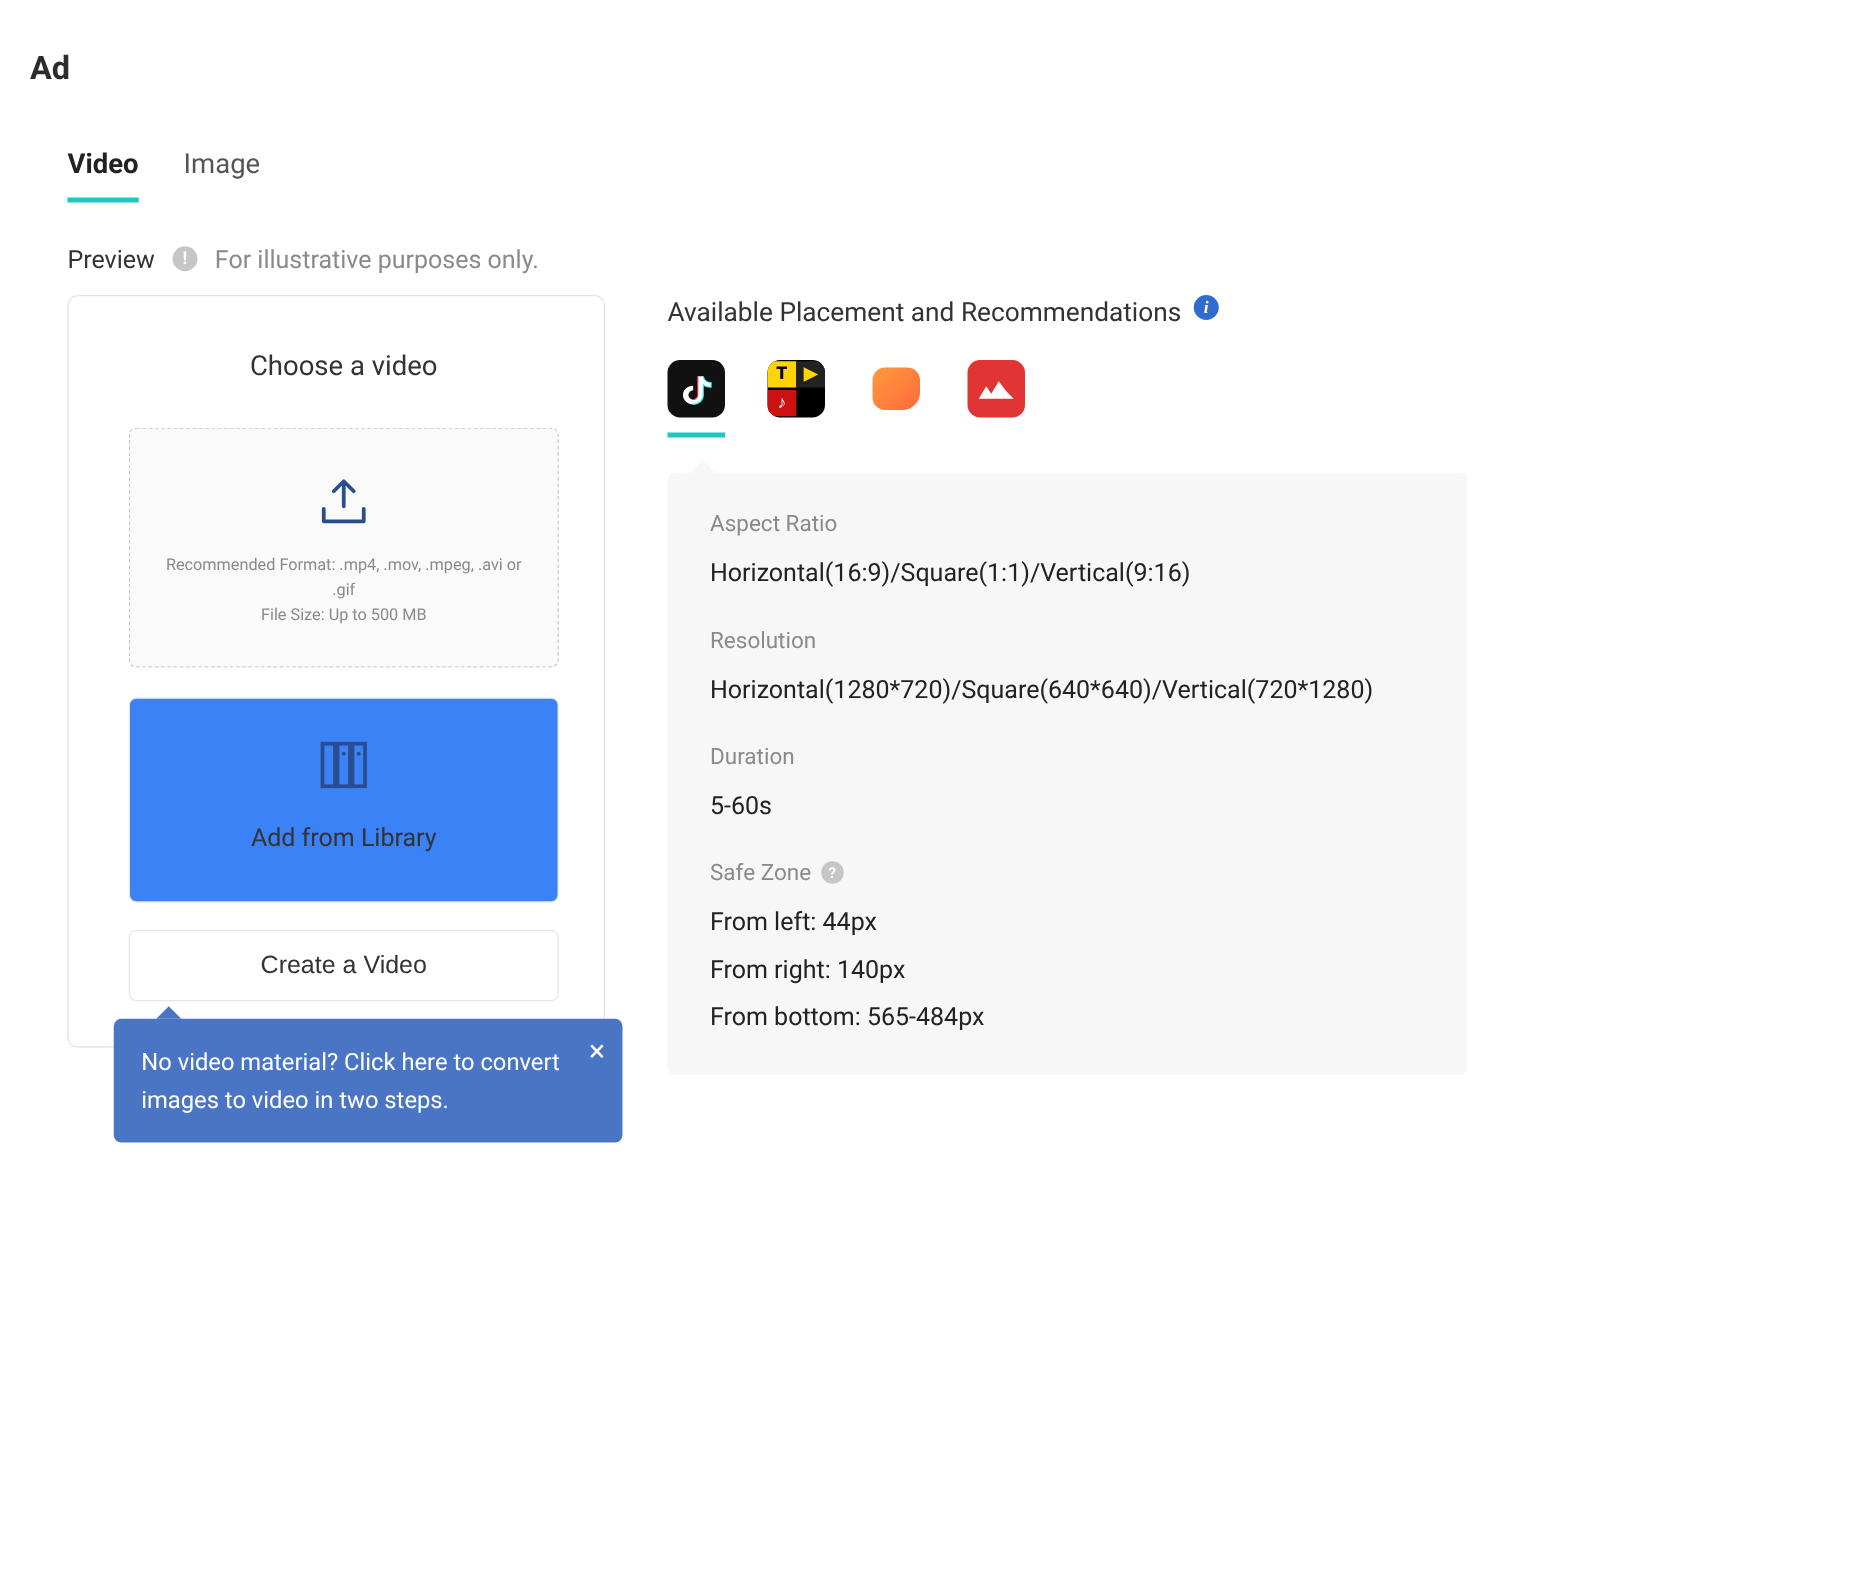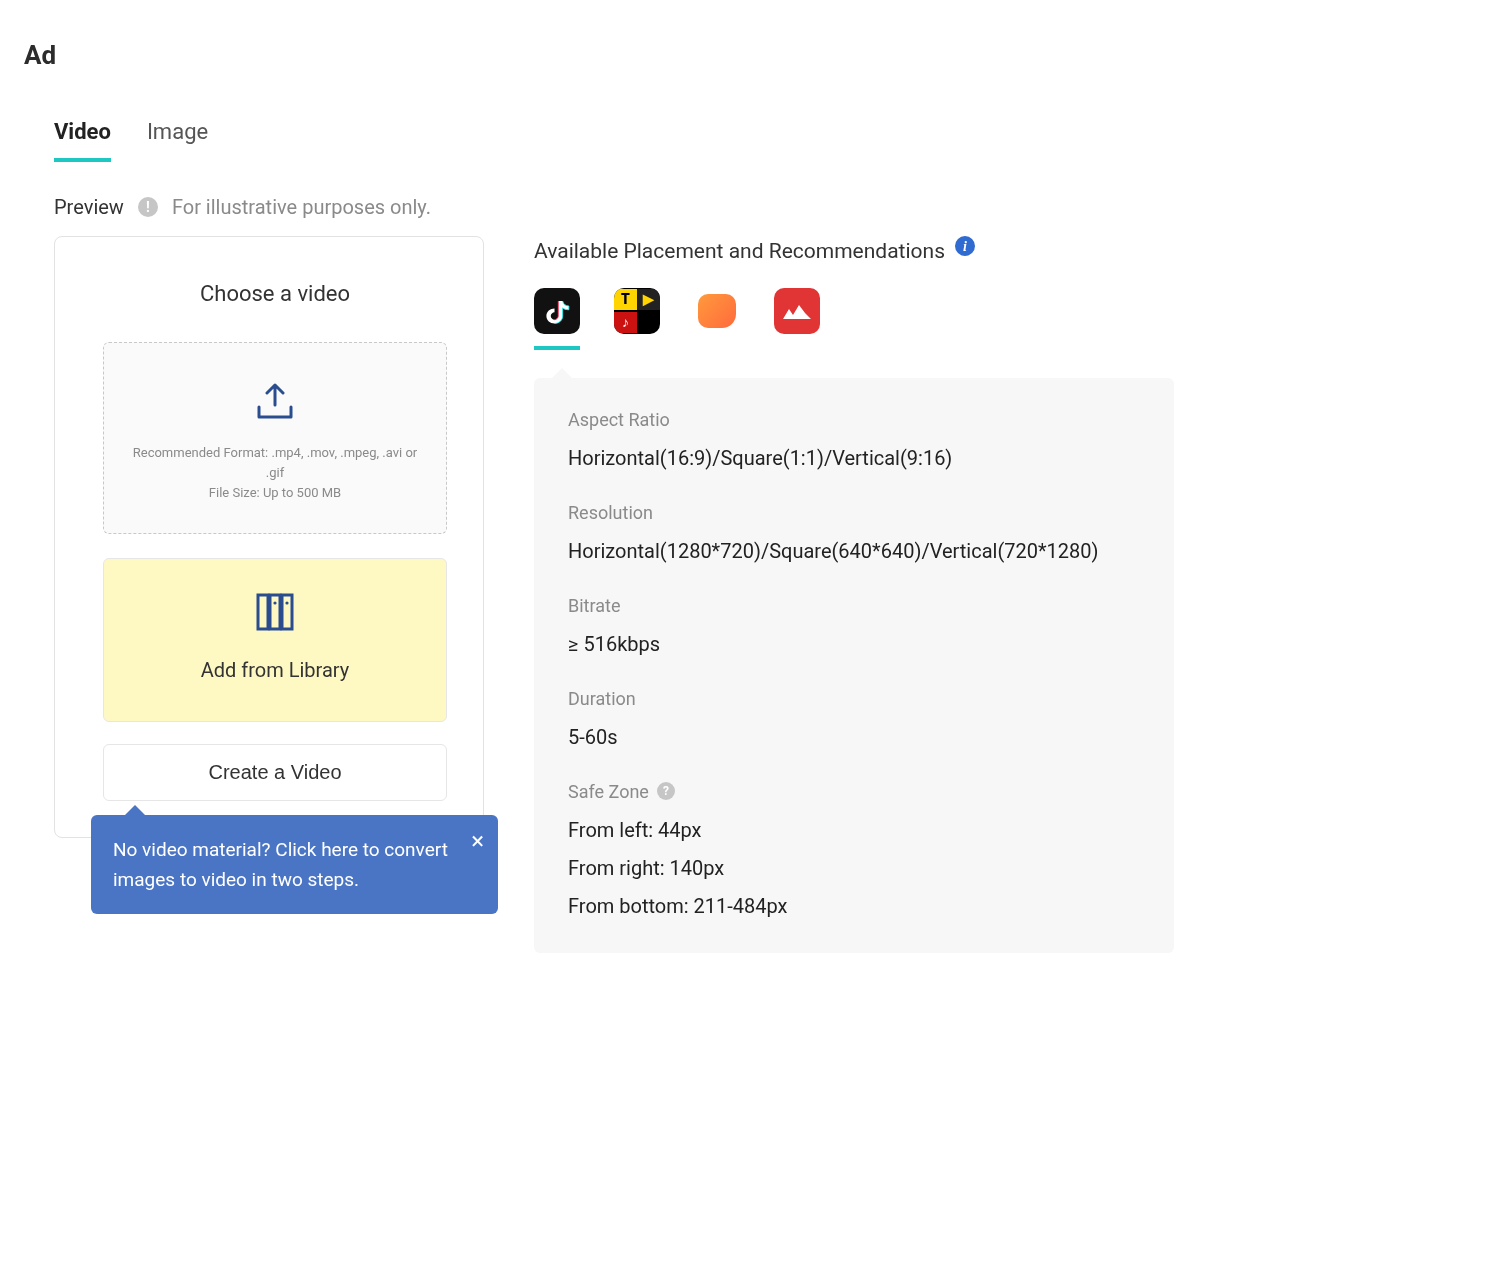--- a/index.html
+++ b/index.html
@@ -88,21 +88,21 @@
     margin-bottom: 24px;
     cursor: pointer;
   }
   .drop-box .icon-wrap { margin-bottom: 22px; display:flex; justify-content:center; }
   .drop-box .main-text { font-size: 20px; color: #333; margin-bottom: 14px; }
   .drop-box .sub-text { font-size: 13px; color: #8a8a8a; line-height: 1.55; }
 
   .lib-box {
     border: 1px solid #e6e6e6;
     border-radius: 6px;
-    background: #fef9c3;
+    background: #3b82f6;
     padding: 32px 24px 36px 24px;
     text-align: center;
     margin-bottom: 22px;
     cursor: pointer;
   }
   .lib-box .icon-wrap { margin-bottom: 22px; display:flex; justify-content:center; }
   .lib-box .main-text { font-size: 20px; color: #333; }
 
   .create-btn {
     border: 1px solid #e6e6e6;
@@ -315,32 +315,28 @@
       <div class="specs-panel">
         <div class="spec-group">
           <div class="spec-label">Aspect Ratio</div>
           <div class="spec-value">Horizontal(16:9)/Square(1:1)/Vertical(9:16)</div>
         </div>
         <div class="spec-group">
           <div class="spec-label">Resolution</div>
           <div class="spec-value">Horizontal(1280*720)/Square(640*640)/Vertical(720*1280)</div>
         </div>
         <div class="spec-group">
-          <div class="spec-label">Bitrate</div>
-          <div class="spec-value">≥ 516kbps</div>
-        </div>
-        <div class="spec-group">
           <div class="spec-label">Duration</div>
           <div class="spec-value">5-60s</div>
         </div>
         <div class="spec-group">
           <div class="spec-label">
             <span>Safe Zone</span>
             <span class="help-dot">?</span>
           </div>
           <div class="spec-value">From left: 44px</div>
           <div class="spec-value">From right: 140px</div>
-          <div class="spec-value">From bottom: 211-484px</div>
+          <div class="spec-value">From bottom: 565-484px</div>
         </div>
       </div>
     </div>
   </div>
 </div>
 
 </body></html>

